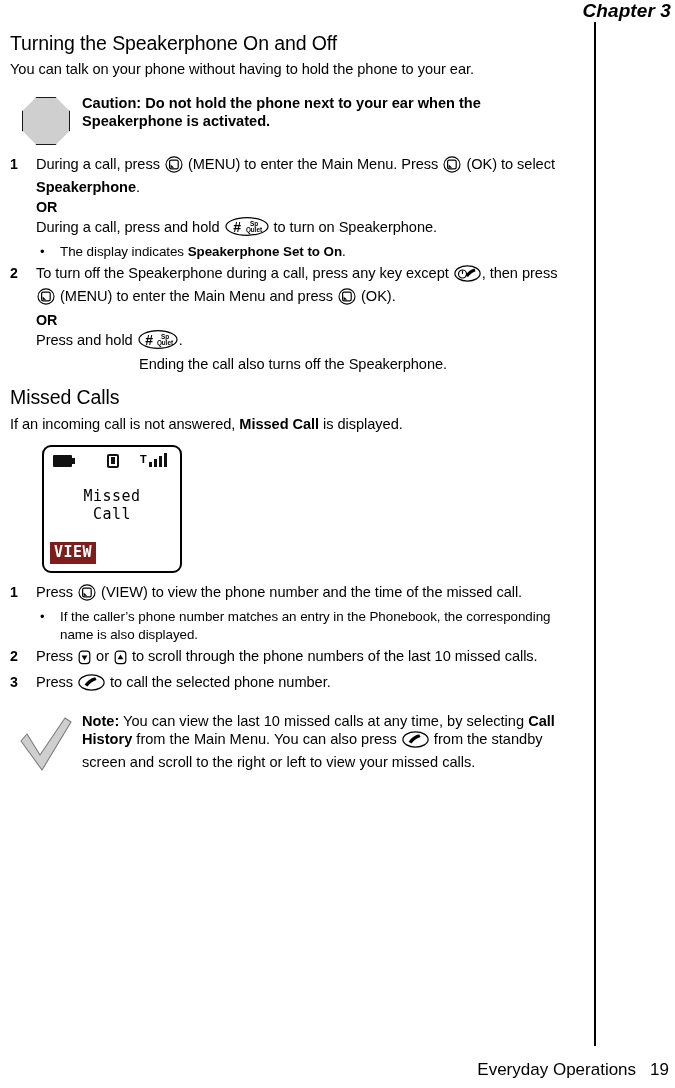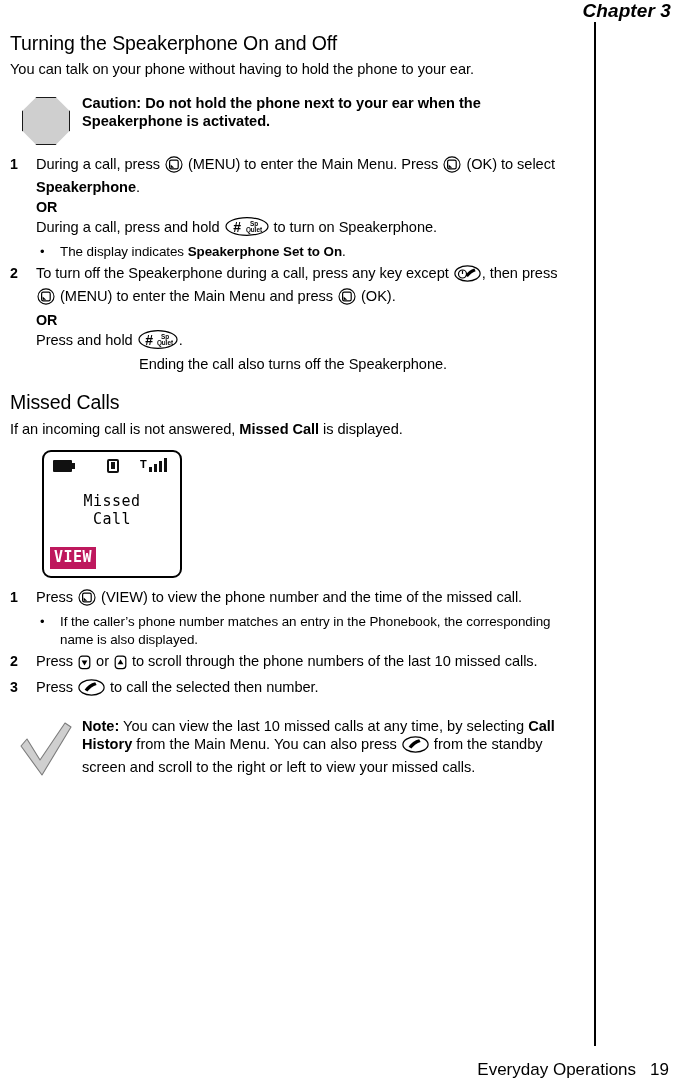--- a/index.html
+++ b/index.html
@@ -53,21 +53,21 @@
     width: 566px;
   }
 
   h1.sec {
     font-size: 19.5px;
     font-weight: normal;
     margin: 0 0 6px 0;
     letter-spacing: -0.1px;
     line-height: 1.1;
   }
-  h1.sec.second { margin-top: 19px; }
+  h1.sec.second { margin-top: 14px; }
 
   p.body {
     font-size: 14.6px;
     line-height: 18.5px;
     margin: 0 0 4px 0;
     letter-spacing: -0.05px;
   }
 
   
   .admon {
@@ -226,21 +226,21 @@
     text-align: center;
     font-family: "DejaVu Sans Mono", monospace;
     font-size: 15px;
     line-height: 18px;
     letter-spacing: 0.5px;
   }
   .softkey {
     position: absolute;
     left: 6px;
     bottom: 7px;
-    background: #be185d;
+    background: #7f1d1d;
     color: #fff;
     font-family: "DejaVu Sans Mono", monospace;
     font-size: 15px;
     font-weight: bold;
     line-height: 17px;
     padding: 2px 4px 3px 4px;
     letter-spacing: 0.5px;
   }
 
   
@@ -390,21 +390,21 @@
             </svg></span><span> to scroll through the phone numbers of the last 10 missed calls.</span>
       </div>
     </div>
 
     <div class="step">
       <div class="num">3</div>
       <div class="scontent">
         <span>Press </span><span class="key"><svg width="27" height="17" viewBox="0 0 27 17">
               <ellipse cx="13.5" cy="8.5" rx="12.6" ry="7.6" fill="none" stroke="#000" stroke-width="1.2"></ellipse>
               <path d="M6.6 10.8 C8.9 7.0, 12.8 4.2, 17.2 3.2 L18.6 6.0 C15.0 7.1, 11.6 9.5, 9.4 12.6 Z" fill="#000"></path>
-            </svg></span><span> to call the selected then number.</span>
+            </svg></span><span> to call the selected phone number.</span>
       </div>
     </div>
 
     <div class="admon">
       <div class="icon-cell">
         <svg class="checkmark" width="56" height="58" viewBox="0 0 56 58">
           <path d="M3 26 L9 19 L22 40 L47 3 L53 7 L24 55 Z" fill="#cfcfcf" stroke="#7c7c7c" stroke-width="1.1" stroke-linejoin="round"></path>
         </svg>
       </div>
       <div class="txt">

